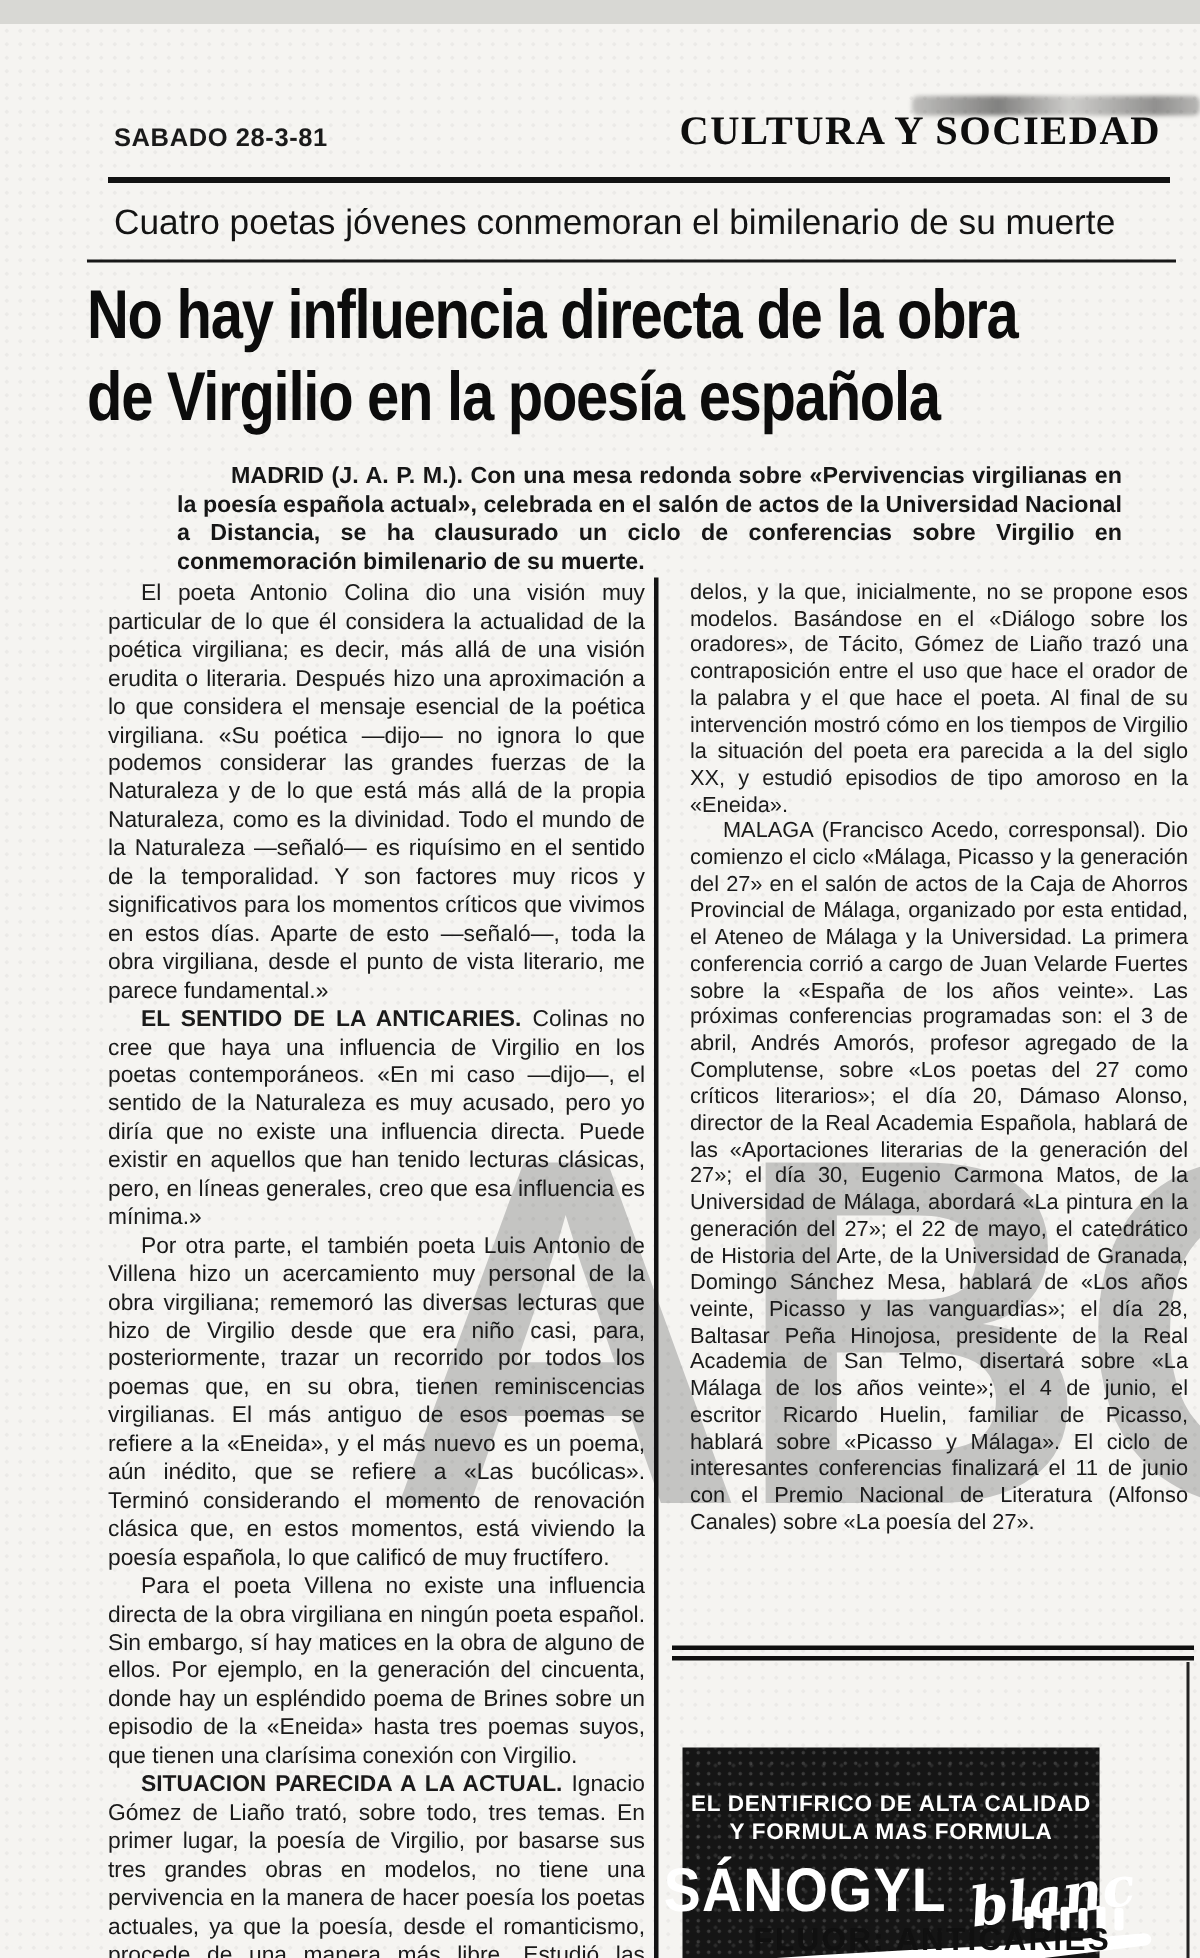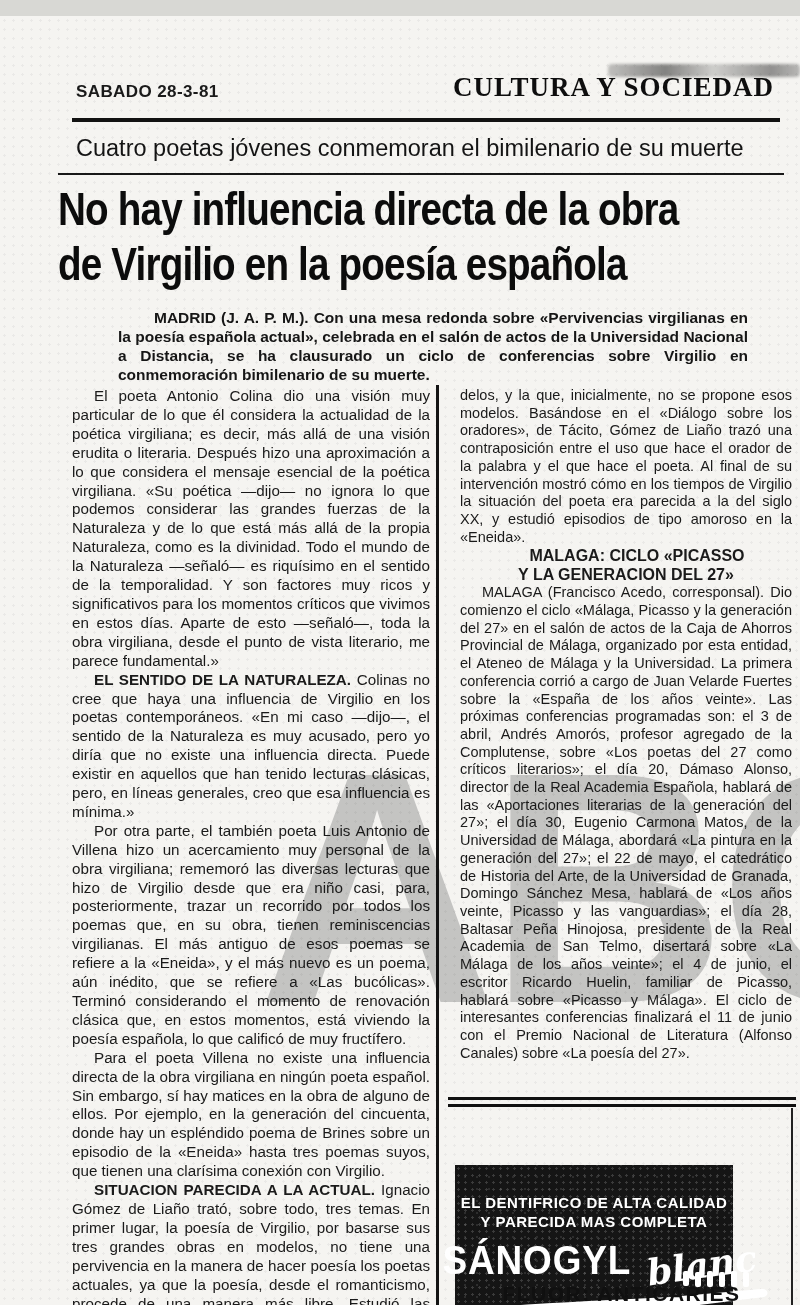--- a/index.html
+++ b/index.html
@@ -75,43 +75,39 @@
     <span class="hl">No hay influencia directa de la obra</span><br>
     <span class="hl">de Virgilio en la poesía española</span>
   </div>
 
   <div class="lead">MADRID (J. A. P. M.).  Con una mesa redonda sobre «Pervivencias virgilianas en la poesía española actual», celebrada en el salón de actos de la Universidad Nacional a Distancia, se ha clausurado un ciclo de conferencias sobre Virgilio en conmemoración bimilenario de su muerte.</div>
 
   <div class="divider"></div>
 
   <div class="col col-left">
     <p><span>El poeta Antonio Colina dio una visión muy particular de lo que él considera la actualidad de la poética virgiliana; es decir, más allá de una visión erudita o literaria. Después hizo una aproximación a lo que considera el mensaje esencial de la poética virgiliana. «Su poética —dijo— no ignora lo que podemos considerar las grandes fuerzas de la Naturaleza y de lo que está más allá de la propia Naturaleza, como es la divinidad. Todo el mundo de la Naturaleza —señaló— es riquísimo en el sentido de la temporalidad. Y son factores muy ricos y significativos para los momentos críticos que vivimos en estos días. Aparte de esto —señaló—, toda la obra virgiliana, desde el punto de vista literario, me parece fundamental.»</span></p>
-    <p><b class="runin">EL SENTIDO DE LA NATURALEZA.</b><span> Colinas no cree que haya una influencia de Virgilio en los poetas contemporáneos. «En mi caso —dijo—, el sentido de la Naturaleza es muy acusado, pero yo diría que no existe una influencia directa. Puede existir en aquellos que han tenido lecturas clásicas, pero, en líneas generales, creo que esa influencia es mínima.»</span></p>
+    <p><b class="runin">EL SENTIDO DE LA ANTICARIES.</b><span> Colinas no cree que haya una influencia de Virgilio en los poetas contemporáneos. «En mi caso —dijo—, el sentido de la Naturaleza es muy acusado, pero yo diría que no existe una influencia directa. Puede existir en aquellos que han tenido lecturas clásicas, pero, en líneas generales, creo que esa influencia es mínima.»</span></p>
     <p><span>Por otra parte, el también poeta Luis Antonio de Villena hizo un acercamiento muy personal de la obra virgiliana; rememoró las diversas lecturas que hizo de Virgilio desde que era niño casi, para, posteriormente, trazar un recorrido por todos los poemas que, en su obra, tienen reminiscencias virgilianas. El más antiguo de esos poemas se refiere a la «Eneida», y el más nuevo es un poema, aún inédito, que se refiere a «Las bucólicas». Terminó considerando el momento de renovación clásica que, en estos momentos, está viviendo la poesía española, lo que calificó de muy fructífero.</span></p>
     <p><span>Para el poeta Villena no existe una influencia directa de la obra virgiliana en ningún poeta español. Sin embargo, sí hay matices en la obra de alguno de ellos. Por ejemplo, en la generación del cincuenta, donde hay un espléndido poema de Brines sobre un episodio de la «Eneida» hasta tres poemas suyos, que tienen una clarísima conexión con Virgilio.</span></p>
     <p><b class="runin">SITUACION PARECIDA A LA ACTUAL.</b><span> Ignacio Gómez de Liaño trató, sobre todo, tres temas. En primer lugar, la poesía de Virgilio, por basarse sus tres grandes obras en modelos, no tiene una pervivencia en la manera de hacer poesía los poetas actuales, ya que la poesía, desde el romanticismo, procede de una manera más libre. Estudió las consecuencias de una poesía basada en mo-</span></p>
   </div>
 
   <div class="col col-right">
     <p class="no-indent"><span>delos, y la que, inicialmente, no se propone esos modelos. Basándose en el «Diálogo sobre los oradores», de Tácito, Gómez de Liaño trazó una contraposición entre el uso que hace el orador de la palabra y el que hace el poeta. Al final de su intervención mostró cómo en los tiempos de Virgilio la situación del poeta era parecida a la del siglo XX, y estudió episodios de tipo amoroso en la «Eneida».</span></p>
-    <p class="col-heading">
-      <span>MALAGA: CICLO «PICASSO</span><br>
-      <span>Y LA GENERACION DEL 27»</span>
-    </p>
     <p><span>MALAGA (Francisco Acedo, corresponsal). Dio comienzo el ciclo «Málaga, Picasso y la generación del 27» en el salón de actos de la Caja de Ahorros Provincial de Málaga, organizado por esta entidad, el Ateneo de Málaga y la Universidad. La primera conferencia corrió a cargo de Juan Velarde Fuertes sobre la «España de los años veinte». Las próximas conferencias programadas son: el 3 de abril, Andrés Amorós, profesor agregado de la Complutense, sobre «Los poetas del 27 como críticos literarios»; el día 20, Dámaso Alonso, director de la Real Academia Española, hablará de las «Aportaciones literarias de la generación del 27»; el día 30, Eugenio Carmona Matos, de la Universidad de Málaga, abordará «La pintura en la generación del 27»; el 22 de mayo, el catedrático de Historia del Arte, de la Universidad de Granada, Domingo Sánchez Mesa, hablará de «Los años veinte, Picasso y las vanguardias»; el día 28, Baltasar Peña Hinojosa, presidente de la Real Academia de San Telmo, disertará sobre «La Málaga de los años veinte»; el 4 de junio, el escritor Ricardo Huelin, familiar de Picasso, hablará sobre «Picasso y Málaga». El ciclo de interesantes conferencias finalizará el 11 de junio con el Premio Nacional de Literatura (Alfonso Canales) sobre «La poesía del 27».</span></p>
   </div>
 
   <div class="ad-rule r1"></div>
   <div class="ad-rule r2"></div>
   <div class="ad-frame-right"></div>
 
   <div class="ad-box">
     <div class="ad-tagline">
       <span>EL DENTIFRICO DE ALTA CALIDAD</span><br>
-      <span>Y PARECIDA MAS COMPLETA</span>
+      <span>Y FORMULA MAS FORMULA</span>
     </div>
     <div class="ad-brandrow">
       <span class="ad-brand">SÁNOGYL</span>
       <span class="ad-script">blanc</span>
     </div>
     <svg class="toothbrush" viewBox="0 0 310 52" aria-hidden="true">
       <g fill="#ffffff">
         <rect x="218" y="0" width="6" height="15" rx="2"></rect>
         <rect x="230" y="1" width="6" height="15" rx="2"></rect>
         <rect x="242" y="0" width="6" height="16" rx="2"></rect>

